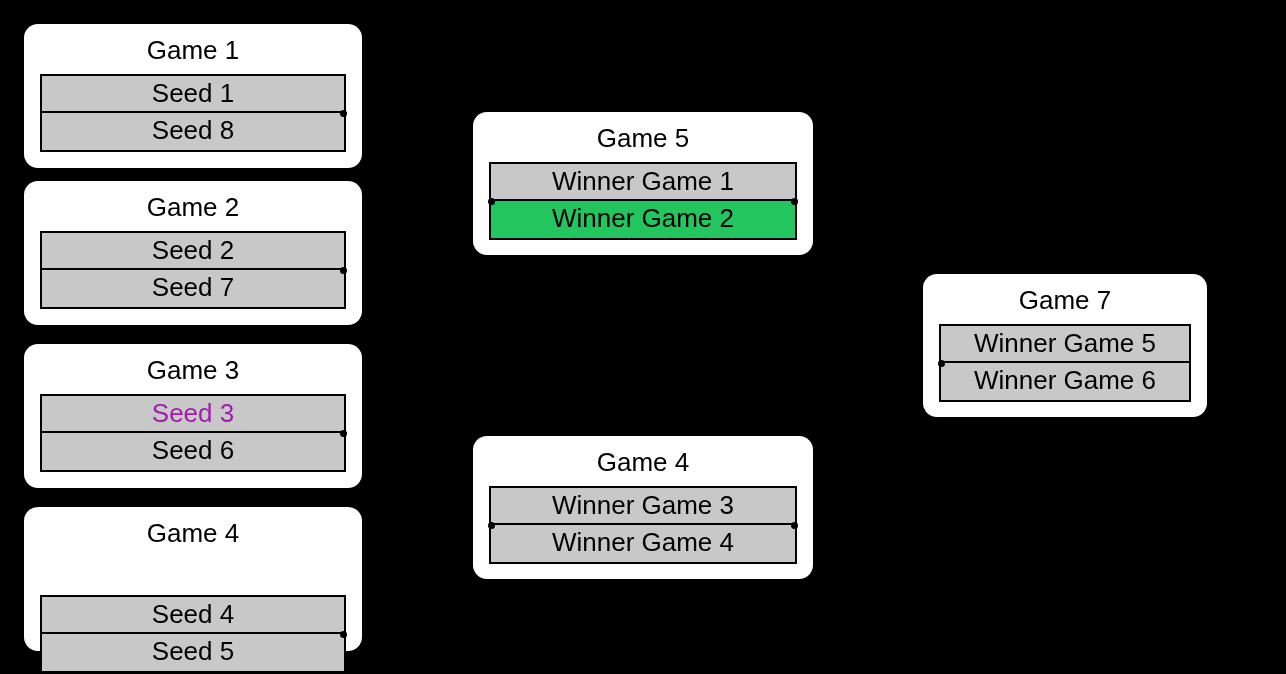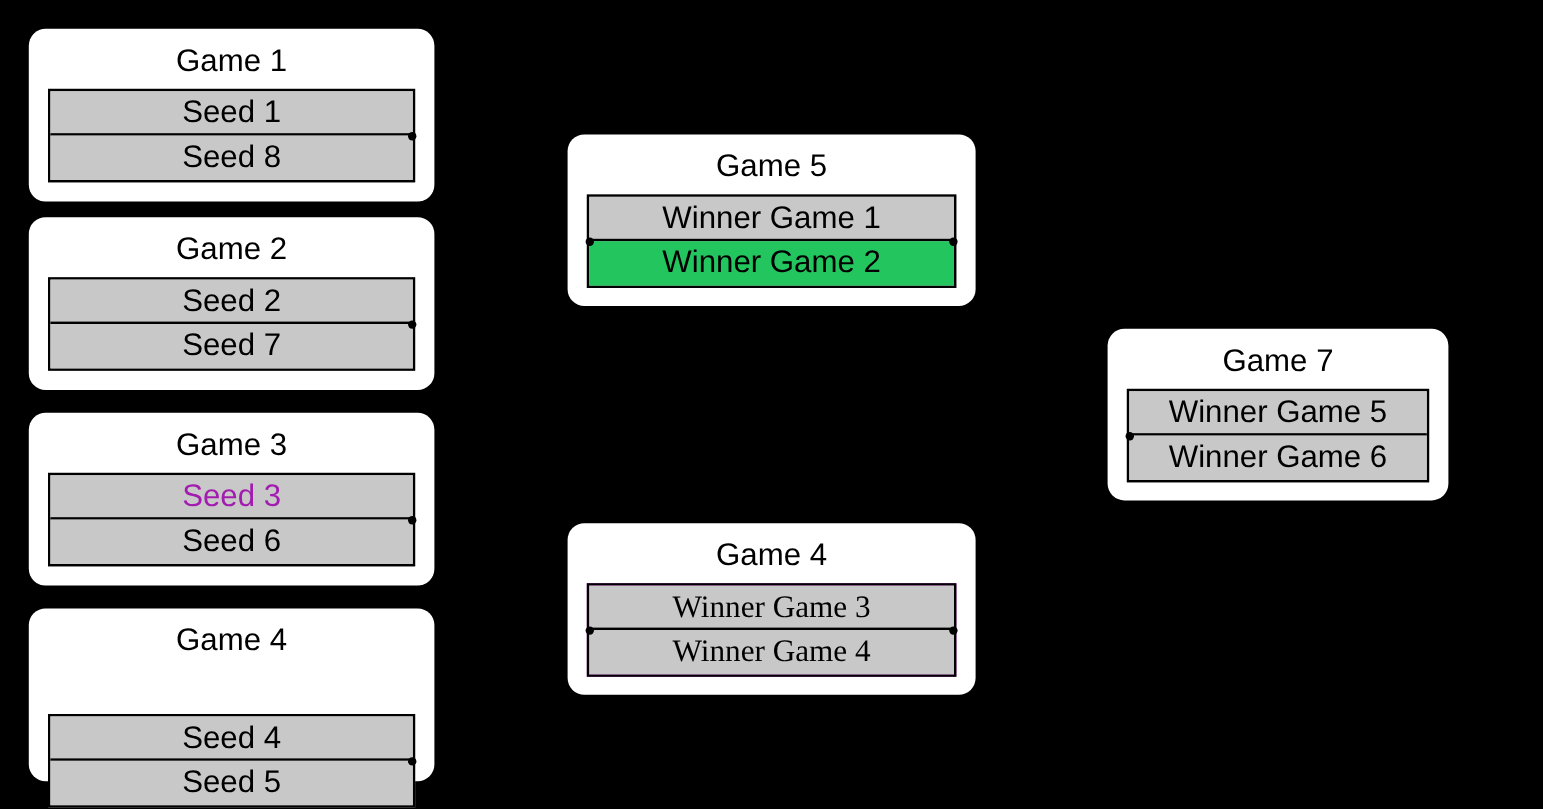--- a/index.html
+++ b/index.html
@@ -121,21 +121,21 @@
       <div class="game-title" style="color: rgb(0, 0, 0);">Game 5</div>
       <div class="slot-table" style="border-color: rgb(0, 0, 0); background: rgb(200, 200, 200);">
         <div class="slot-row divided" style="background: rgb(200, 200, 200); color: rgb(0, 0, 0); border-bottom-color: rgb(0, 0, 0);">Winner Game 1</div>
         <div class="slot-row" style="background: #22c55e; color: rgb(0, 0, 0);">Winner Game 2</div>
         <span class="conn-dot left" style="background: rgb(0, 0, 0);"></span>
         <span class="conn-dot right" style="background: rgb(0, 0, 0);"></span>
       </div>
     </div>
     <div class="game-card" style="left: 473px; top: 436px; width: 340px; height: 143px; background: rgb(255, 255, 255);">
       <div class="game-title" style="color: rgb(0, 0, 0);">Game 4</div>
-      <div class="slot-table" style="border-color: rgb(0, 0, 0); background: #d946ef; font-family: Liberation Serif, serif;">
+      <div class="slot-table" style="border-color: rgb(0, 0, 0); background: #eab308;">
         <div class="slot-row divided" style="background: rgb(200, 200, 200); color: rgb(0, 0, 0); border-bottom-color: rgb(0, 0, 0);">Winner Game 3</div>
         <div class="slot-row" style="background: rgb(200, 200, 200); color: rgb(0, 0, 0);">Winner Game 4</div>
         <span class="conn-dot left" style="background: rgb(0, 0, 0);"></span>
         <span class="conn-dot right" style="background: rgb(0, 0, 0);"></span>
       </div>
     </div>
     <div class="game-card" style="left: 923px; top: 274px; width: 284px; height: 143px; background: rgb(255, 255, 255);">
       <div class="game-title" style="color: rgb(0, 0, 0);">Game 7</div>
       <div class="slot-table" style="border-color: rgb(0, 0, 0); background: rgb(200, 200, 200);">
         <div class="slot-row divided" style="background: rgb(200, 200, 200); color: rgb(0, 0, 0); border-bottom-color: rgb(0, 0, 0);">Winner Game 5</div>

